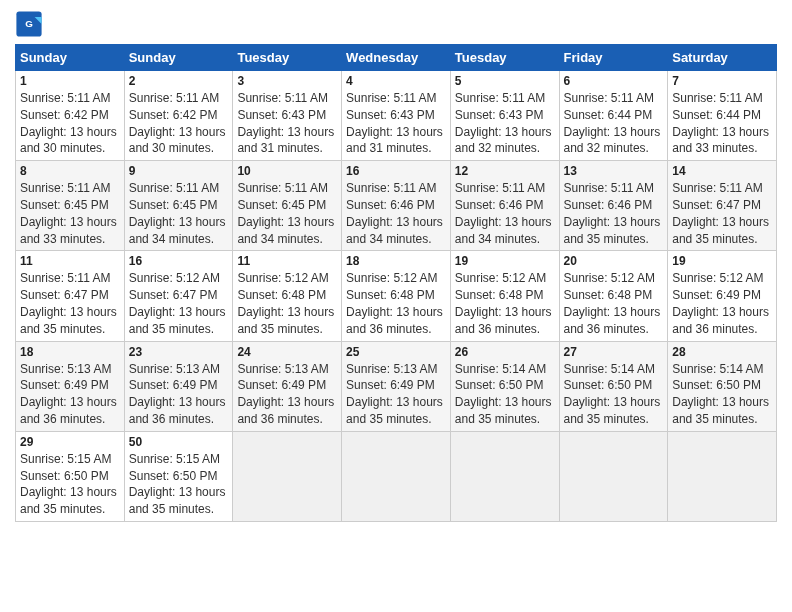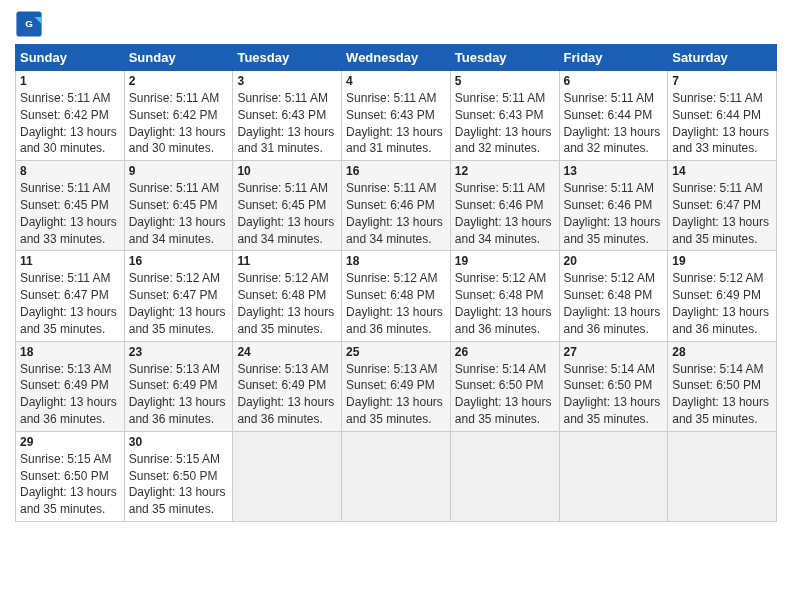--- a/index.html
+++ b/index.html
@@ -338,21 +338,21 @@
         </tr>
         <tr class="last-row">
           <td>
             <span class="day-num">29</span>
             <div class="day-info" style="white-space: pre-line;">Sunrise: 5:15 AM
 Sunset: 6:50 PM
 Daylight: 13 hours
 and 35 minutes.</div>
           </td>
           <td>
-            <span class="day-num">30</span>
+            <span class="day-num">50</span>
             <div class="day-info" style="white-space: pre-line;">Sunrise: 5:15 AM
 Sunset: 6:50 PM
 Daylight: 13 hours
 and 35 minutes.</div>
           </td>
           <td class="empty"></td>
           <td class="empty"></td>
           <td class="empty"></td>
           <td class="empty"></td>
           <td class="empty"></td>

